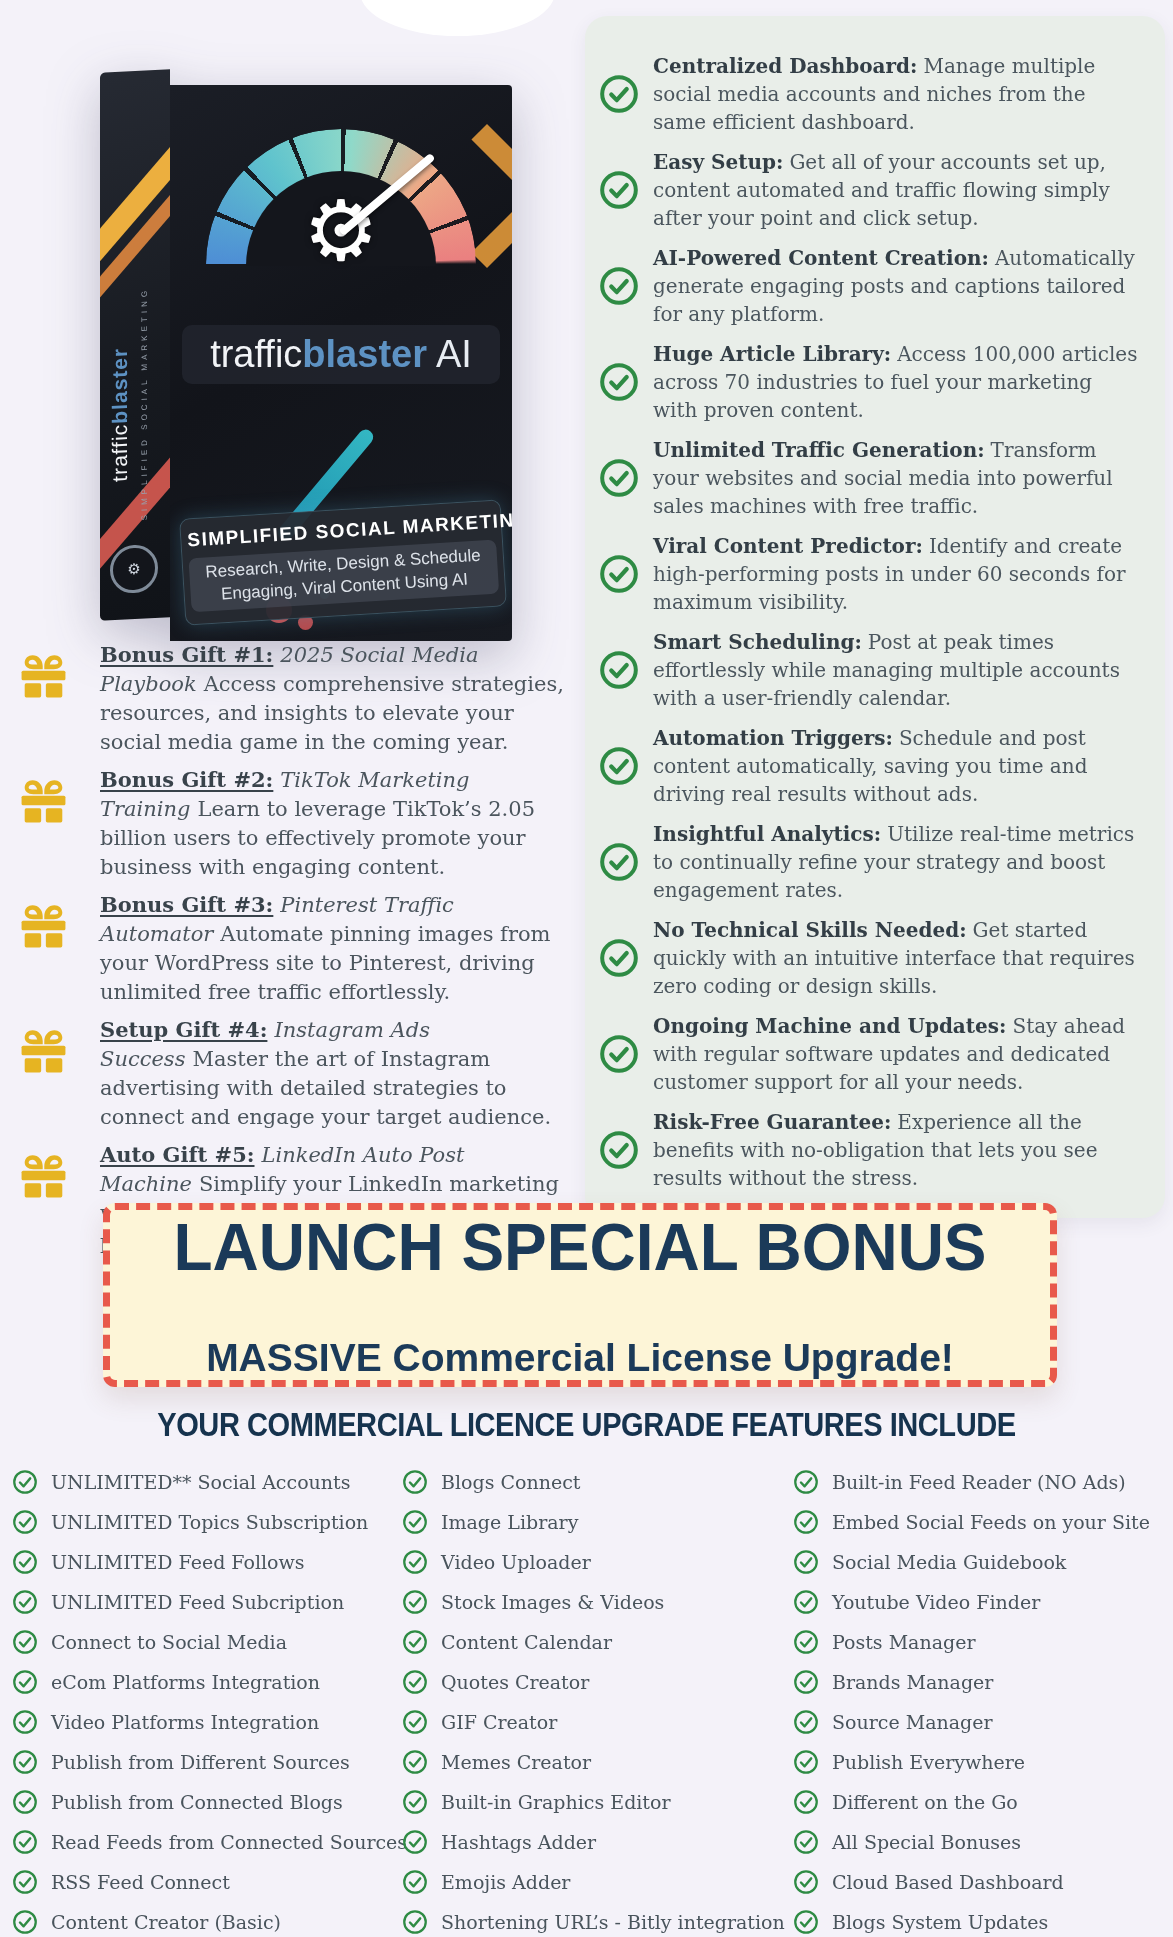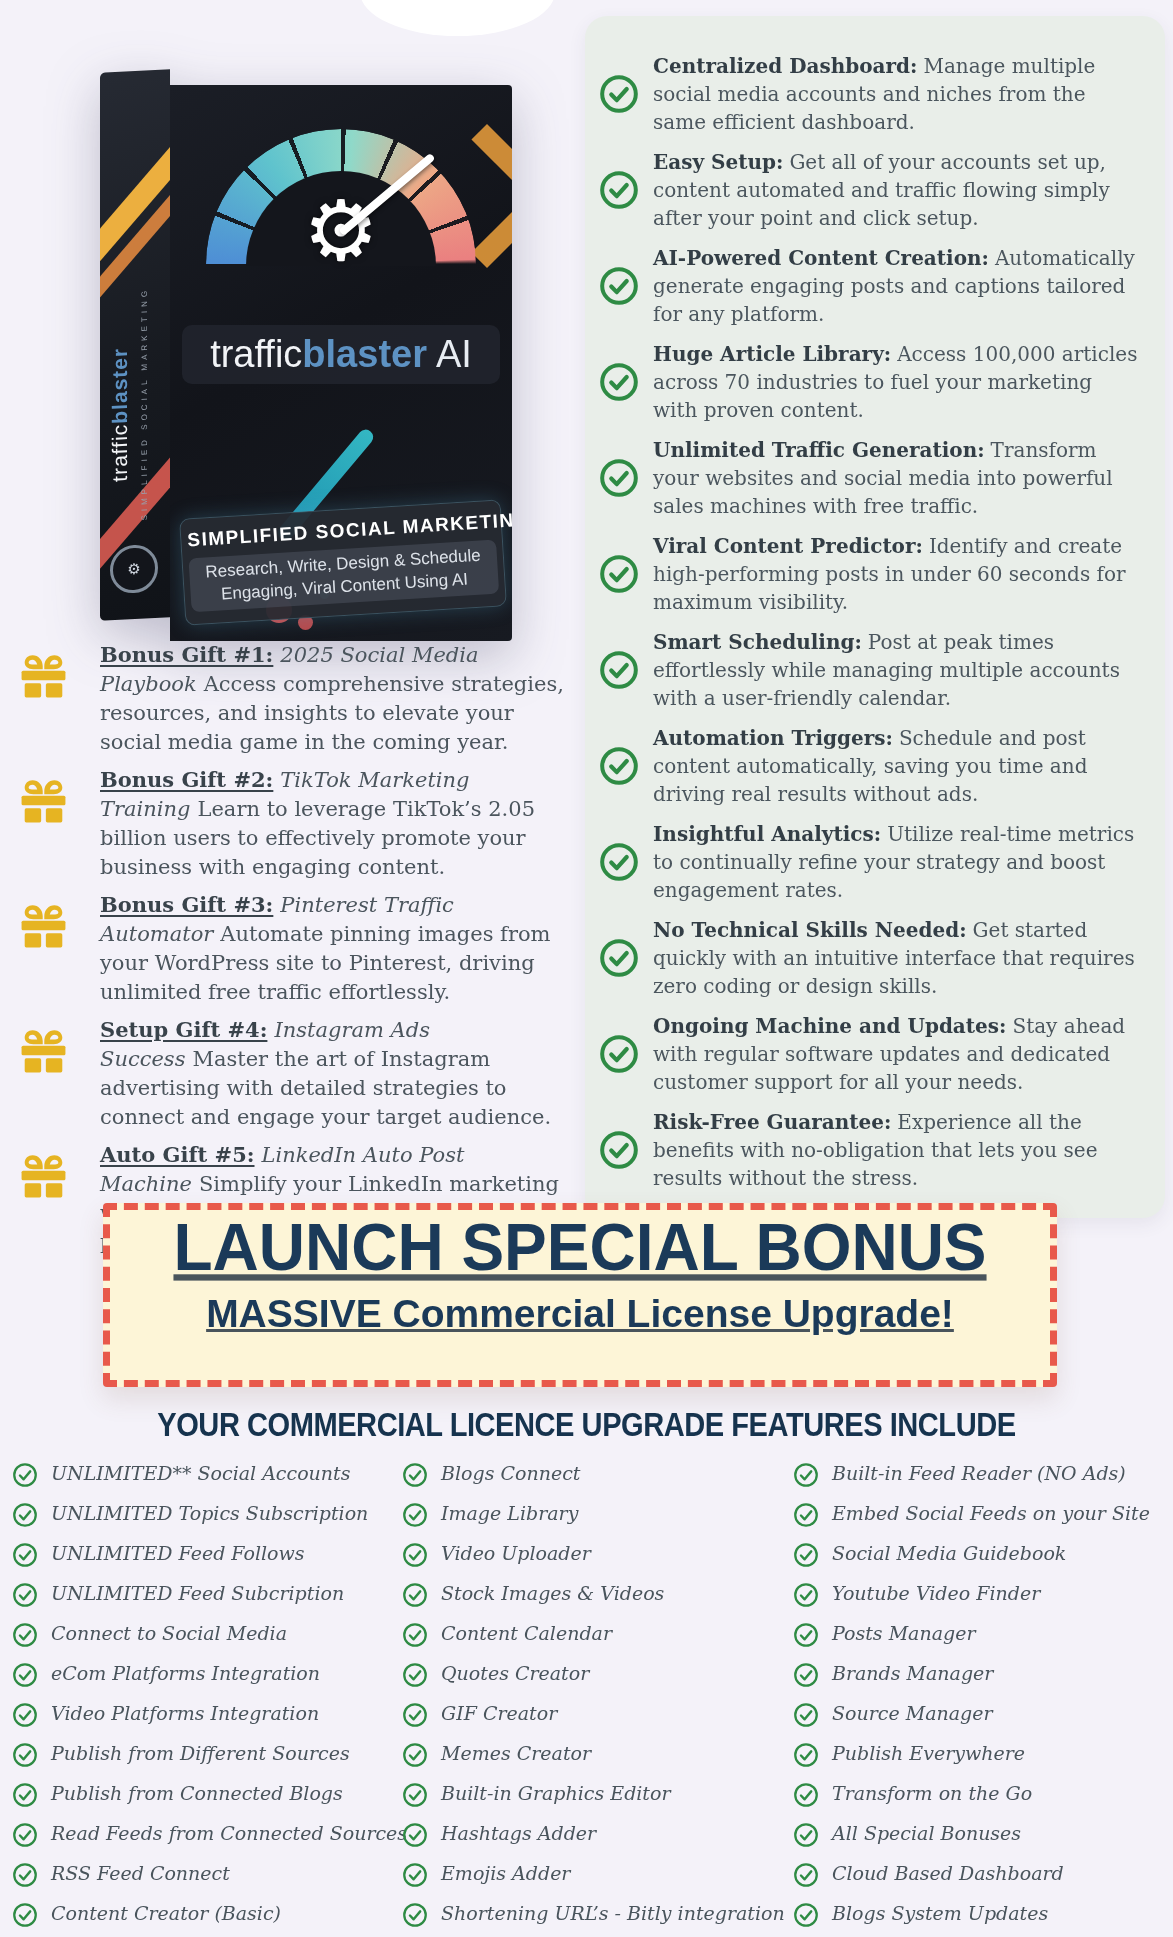--- a/index.html
+++ b/index.html
@@ -70,34 +70,34 @@
   
   #bonus-list{position:absolute;left:20px;top:640px;width:548px;}
   .bonus{display:flex;margin-bottom:8px;}
   .gift{flex:0 0 47px;width:47px;height:47px;margin-top:12px;margin-right:33px;}
   .b-text{font-size:21px;line-height:29px;color:#4b555d;}
   .b-label{font-weight:700;color:#39434b;text-decoration:underline;text-decoration-thickness:2px;text-underline-offset:3px;margin-right:7px;}
   .b-title{font-style:italic;margin-right:7px;}
 
   
   #launch-box{position:absolute;left:103px;top:1203px;width:954px;height:184px;box-sizing:border-box;
-              background:#fdf5d7;border:7px dashed #e8594b;border-radius:4px;
-              display:flex;flex-direction:column;align-items:center;justify-content:flex-start;
-              box-shadow:0 12px 26px rgba(120,80,60,.14);text-decoration:underline;}
+              background:#fdf5d7;border:7px dashed #e8594b;border-radius:12px;
+              display:flex;flex-direction:column;align-items:center;justify-content:space-between;
+              box-shadow:0 12px 26px rgba(120,80,60,.14);}
   .launch-title{font-family:"Liberation Sans",sans-serif;font-weight:700;font-size:64px;color:#1b3a59;
                 letter-spacing:0px;transform:scaleY(1.05);white-space:nowrap;}
   .launch-sub{margin-top:8px;font-family:"Liberation Sans",sans-serif;font-weight:700;font-size:39px;color:#1b3a59;white-space:nowrap;}
 
   
   #commercial-heading{position:absolute;left:0;top:1408px;width:100%;text-align:center;}
   #commercial-heading span{display:inline-block;font-family:"Liberation Sans",sans-serif;font-weight:700;
       font-size:30px;color:#16334e;letter-spacing:-0.5px;transform:scale(0.97,1.12);white-space:nowrap;}
   .col{position:absolute;top:1462px;width:380px;}
   .col.c0{left:12px;} .col.c1{left:402px;} .col.c2{left:793px;}
-  .c-item{display:flex;height:40px;font-style:italic;}
+  .c-item{display:flex;align-items:center;height:40px;}
   .c-icon{flex:0 0 26px;width:26px;height:26px;margin-right:13px;}
   .c-label{font-size:19px;color:#49545c;white-space:nowrap;}
 </style>
 </head>
 <body>
 
 <div id="page">
 
   <div class="blob"></div>
 
@@ -691,21 +691,21 @@
     <span class="c-label">Publish Everywhere</span>
   </div>
 
   <div class="c-item">
     <span class="c-icon" style="color: rgb(46, 139, 68);">
       <svg viewBox="0 0 30 30" width="26" height="26">
         <circle cx="15" cy="15" r="12.4" fill="none" stroke="currentColor" stroke-width="2.6"></circle>
         <path d="M9.2 15.6l4.2 4.4 7.6-9.2" fill="none" stroke="currentColor" stroke-width="2.8" stroke-linecap="round" stroke-linejoin="round"></path>
       </svg>
     </span>
-    <span class="c-label">Transform on the Go</span>
+    <span class="c-label">Different on the Go</span>
   </div>
 
   <div class="c-item">
     <span class="c-icon" style="color: rgb(46, 139, 68);">
       <svg viewBox="0 0 30 30" width="26" height="26">
         <circle cx="15" cy="15" r="12.4" fill="none" stroke="currentColor" stroke-width="2.6"></circle>
         <path d="M9.2 15.6l4.2 4.4 7.6-9.2" fill="none" stroke="currentColor" stroke-width="2.8" stroke-linecap="round" stroke-linejoin="round"></path>
       </svg>
     </span>
     <span class="c-label">All Special Bonuses</span>

